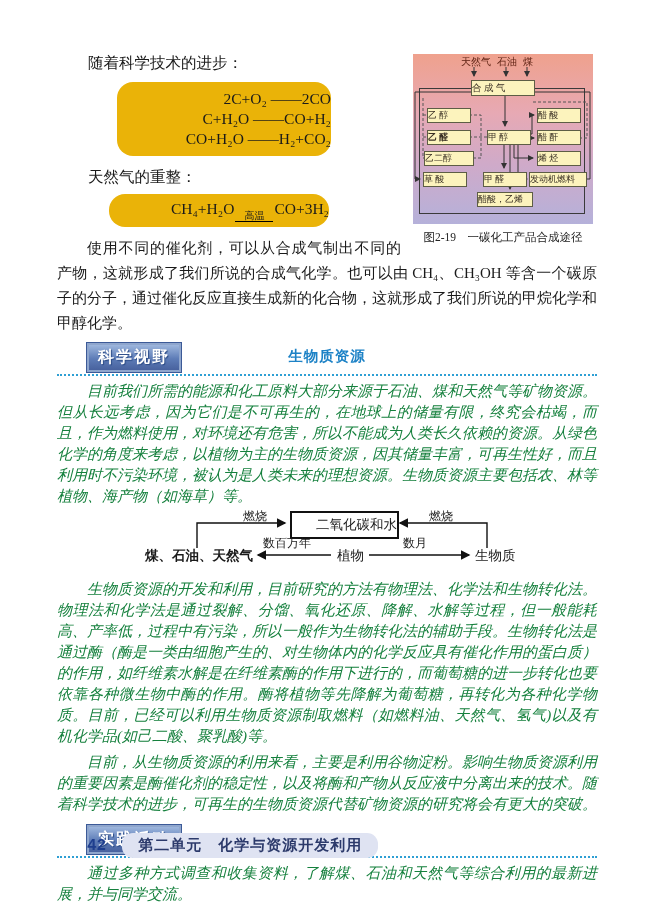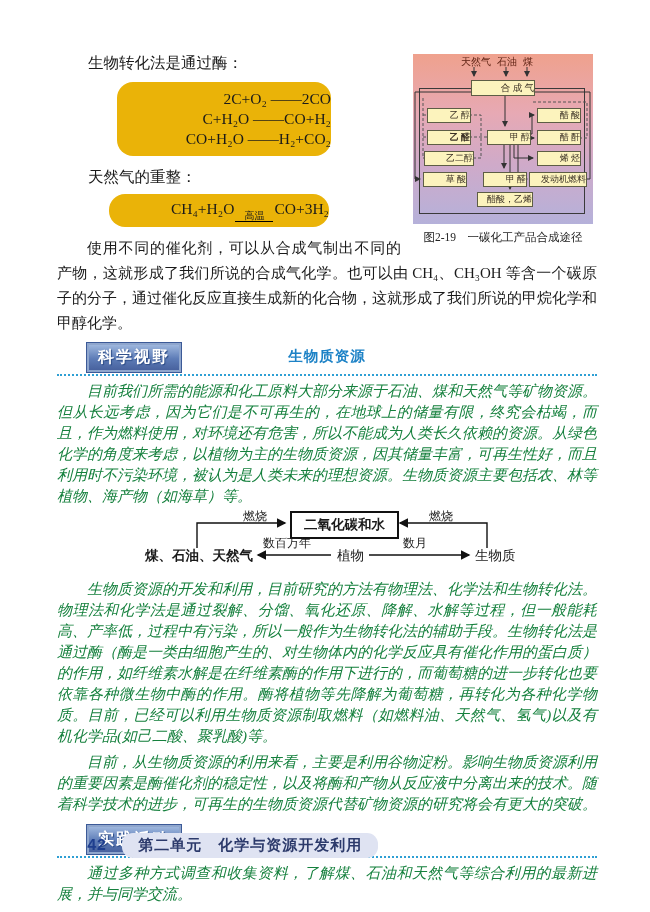--- a/index.html
+++ b/index.html
@@ -20,21 +20,21 @@
   .cond-line{width:38px;height:0;border-top:1.3px solid #000;}
   .para{font-size:15px;line-height:25px;text-align:justify;text-indent:2em;margin:9px 0 0 0;}
   
   .figwrap{float:right;width:188px;margin:2px 0 4px 8px;text-align:center;}
   .figbox{position:relative;width:180px;height:170px;margin:0 auto;
           background:linear-gradient(180deg,#efa18d 0%,#e7a9b4 35%,#cfaac9 65%,#b5b1da 100%);}
   .fig-inner-rect{position:absolute;left:6px;top:34px;width:164px;height:124px;
           border:1px solid #3a3a3a;z-index:0;}
   .figbox svg{position:absolute;left:0;top:0;z-index:1;}
   .fignode{position:absolute;z-index:2;background:#fcf3bd;border:1px solid #5d5d45;
-          font-size:9px;line-height:13px;text-align:right;color:#3a3024;white-space:nowrap;}
+          font-size:9px;line-height:13px;text-align:left;color:#3a3024;white-space:nowrap;}
   .figsrc{position:absolute;z-index:2;font-size:10px;line-height:10px;color:#5b1f10;white-space:nowrap;}
   .figcaption{font-size:11.5px;line-height:16px;margin-top:5px;color:#222;white-space:nowrap;}
   
   .section{clear:both;}
   .sec-header{position:relative;margin:7px 0 0 0;height:27px;}
   .badge{display:inline-block;margin-left:30px;padding:2px 9px;
          font-family:Liberation Serif, serif;font-weight:bold;
          font-size:16px;letter-spacing:2px;color:#fff;
          background:linear-gradient(180deg,#9db6dd 0%,#5d7cb7 55%,#48629e 100%);
          border:2px solid #8fa6cd;outline:1px solid #3c5a97;
@@ -43,21 +43,21 @@
          font-family:"Liberation Sans","DejaVu Sans",sans-serif;font-weight:bold;
          font-size:14.5px;color:#1d82c6;letter-spacing:1px;}
   .dotted{border:none;border-bottom:2px dotted #2e9fd4;margin:4px 0 0 0;height:0;}
   .kai{font-style:italic;font-size:15px;line-height:21px;text-align:justify;
        text-indent:2em;margin:5px 0 0 0;color:#15803d;}
   
   .biodiag{position:relative;width:380px;height:64px;margin:3px 0 2px 88px;
        font-size:13.5px;}
   .biodiag svg{position:absolute;left:0;top:0;}
   .bio-box{position:absolute;left:145px;top:1px;width:105px;height:24px;
-       border:2px solid #111;background:#fff;text-align:center;line-height:24px;font-weight:bold;}
+       border:2px solid #111;background:#fff;text-align:right;line-height:24px;}
   .bio-label{position:absolute;font-size:12px;line-height:13px;white-space:nowrap;}
   .bio-text{position:absolute;top:38px;line-height:16px;white-space:nowrap;}
   
   .footer{position:absolute;left:87px;top:833px;display:flex;align-items:center;gap:16px;
        font-family:Liberation Mono, monospace;}
   .pagenum{font-weight:bold;font-size:16px;color:#1e3e8e;}
   .unitpill{background:#dfe3f2;border-radius:11px;padding:3px 16px;
        font-size:15px;font-weight:bold;color:#2c3a6b;letter-spacing:1px;}
 </style>
 </head>
@@ -111,21 +111,21 @@
         <div class="fignode" style="left:70px;top:118px;width:42px;">甲 醛</div>
         <div class="fignode" style="left:64px;top:138px;width:54px;">醋酸，乙烯</div>
         <div class="fignode" style="left:124px;top:54px;width:42px;">醋 酸</div>
         <div class="fignode" style="left:124px;top:76px;width:42px;">醋 酐</div>
         <div class="fignode" style="left:124px;top:97px;width:42px;">烯 烃</div>
         <div class="fignode" style="left:116px;top:118px;width:56px;">发动机燃料</div>
       </div>
       <div class="figcaption">图2-19　一碳化工产品合成途径</div>
     </div>
 
-    <div class="heading">生物转化法是通过酶：</div>
+    <div class="heading">随着科学技术的进步：</div>
 
     <div class="eqbox eqbox1">
       <div class="eqline">2C+O₂ ——2CO</div>
       <div class="eqline">C+H₂O ——CO+H₂</div>
       <div class="eqline">CO+H₂O ——H₂+CO₂</div>
     </div>
 
     <div class="heading" style="margin-top:10px;">天然气的重整：</div>
 
     <div class="eqbox eqbox2">

